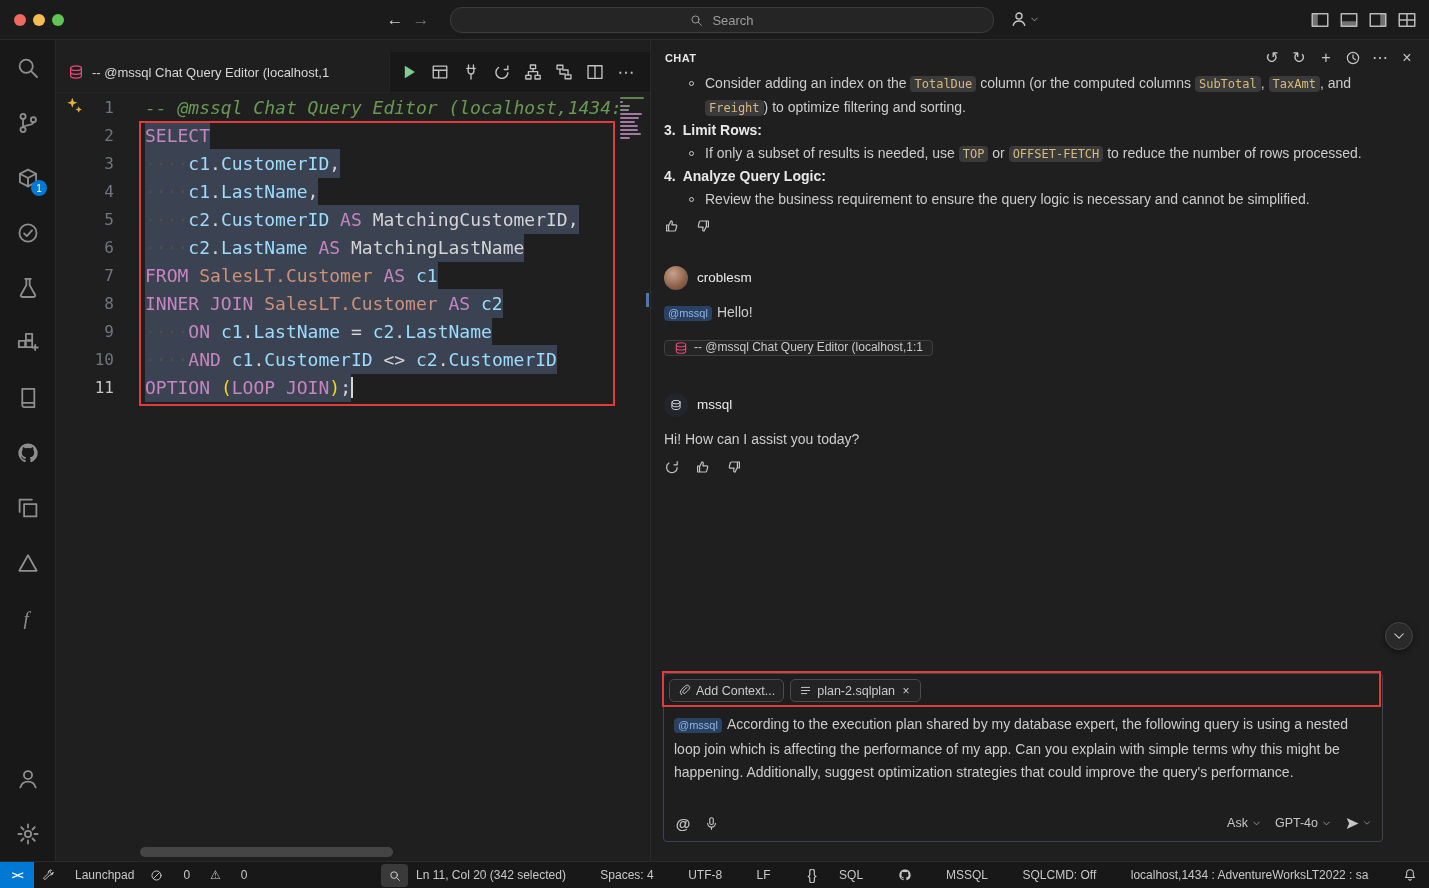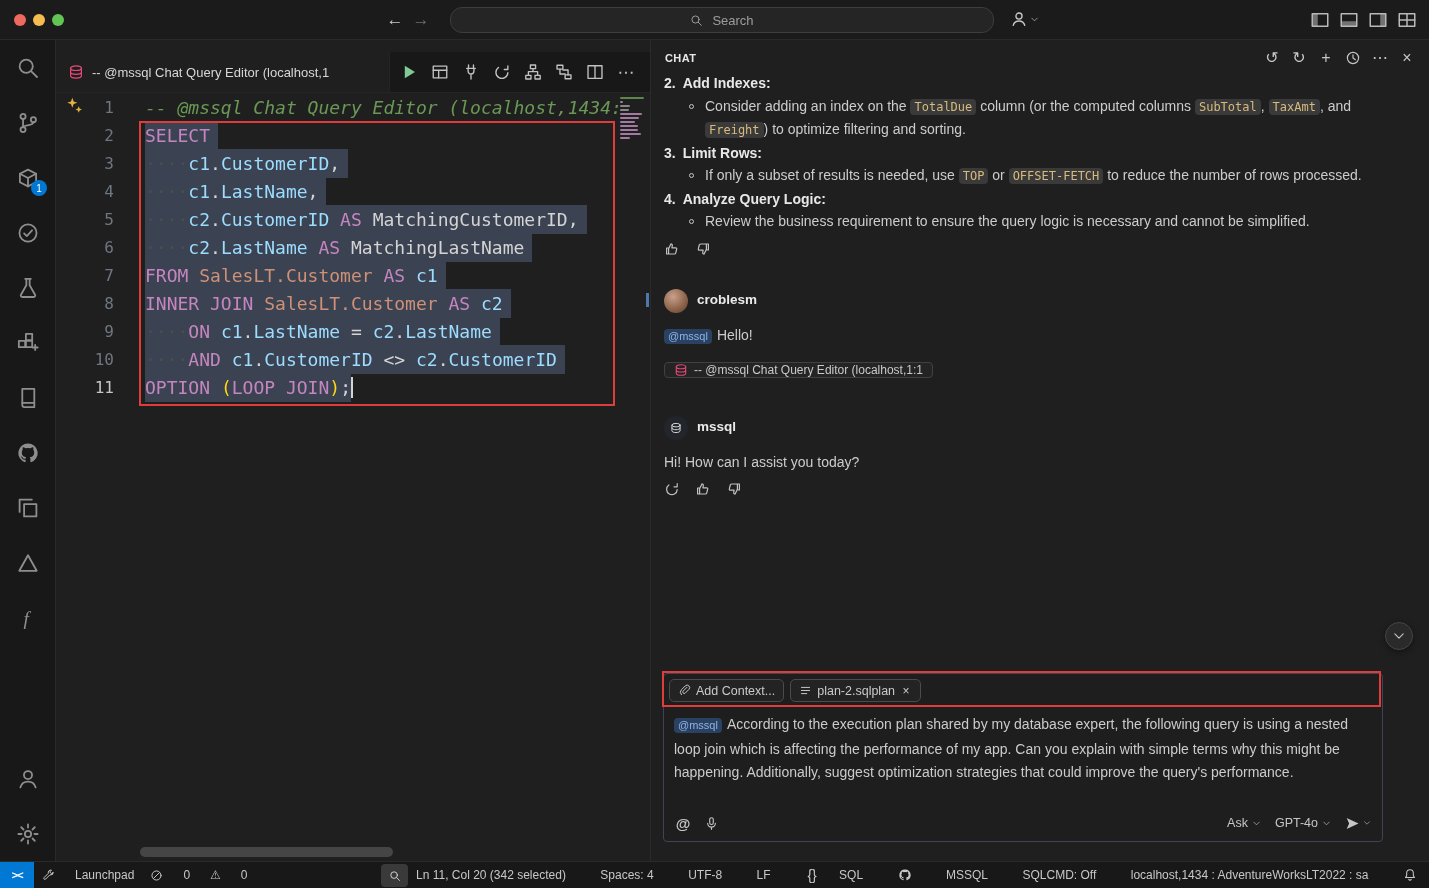--- a/index.html
+++ b/index.html
@@ -35,21 +35,21 @@
 .editor-actions{display:flex;align-items:center;gap:13px;padding-left:10px;color:#c2c2c2}
 .editor-actions .ico{width:18px;height:18px;font-size:17px}
 .editor-actions [data-name="play-icon"]{color:#81c995}
 .editor-body{position:absolute;left:0;top:41px;right:0;bottom:0;overflow:hidden}
 .sparkle{position:absolute;left:9px;top:3px;width:18px;height:18px}
 #code{position:absolute;left:0;top:1px;right:0;font-family:"DejaVu Sans Mono",monospace;font-size:18px;line-height:28px}
 .line{display:flex;height:28px;white-space:pre}
 .ln{flex:none;width:58px;text-align:right;font-size:16px;color:#6e7681}
 .ln.active{color:#c6c6c6}
 .lc{margin-left:31px}
-.selbg{background:#3b4252;padding-top:4px;padding-bottom:4px;padding-right:8px}
+.selbg{background:#3b4252;padding-top:4px;padding-bottom:4px;padding-right:0}
 .tok-comment{color:#6a9955;font-style:italic}
 .tok-kw{color:#c586c0}
 .tok-id{color:#9cdcfe}
 .tok-tbl{color:#ce9178}
 .tok-fg{color:#d4d4d4}
 .tok-op{color:#d4d4d4}
 .tok-paren{color:#ffd710}
 .tok-ws{color:#4d4d4d}
 .cursor{display:inline-block;width:2px;height:21px;background:#d4d4d4;vertical-align:-4px}
 .minimap{position:absolute;right:6px;top:4px;width:24px}
@@ -69,21 +69,21 @@
 .cl-num{margin-right:7px}
 .cl-bullet{display:flex;margin-left:25px}
 .ring{flex:none;width:5px;height:5px;border:1px solid #c9c9c9;border-radius:50%;margin:9px 11px 0 0}
 .cl-btxt{max-width:662px}
 code.ic{font-family:"DejaVu Sans Mono",monospace;font-size:12px;background:#3a3a3a;color:#d7ba7d;padding:1px 4px;border-radius:4px}
 .fb-row{display:flex;gap:15px;margin-top:8px;color:#c2c2c2}
 .msg-head{display:flex;align-items:center;gap:9px;margin-top:32px}
 .avatar{width:24px;height:24px;border-radius:50%;flex:none}
 .avatar-user{background:radial-gradient(circle at 38% 32%,#c9a08a,#8a6148 60%,#5d4030)}
 .avatar-bot{background:#22262c;display:flex;align-items:center;justify-content:center;color:#e8e8e8}
-.author{font-weight:700;font-size:13.5px;color:#eaeaea}
+.author{font-weight:400;font-size:13.5px;color:#eaeaea}
 .msg-text{margin-top:11px}
 .mention{background:#2a4162;color:#8cb4e8;padding:1px 4px 2px;border-radius:4px;margin-right:5px;font-size:11px}
 .attach-chip{display:inline-flex;align-items:center;gap:6px;margin-top:15px;height:16px;padding:0 9px;border:1px solid #414141;border-radius:4px;font-size:12px;color:#c9c9c9;background:#242424}
 .fab{position:absolute;right:16px;top:582px;width:28px;height:28px;border-radius:50%;background:#2a2a2b;border:1px solid #454545;display:flex;align-items:center;justify-content:center;color:#c9c9c9;box-shadow:0 2px 6px rgba(0,0,0,.4);z-index:4}
 .chat-input{position:absolute;left:12px;top:633px;width:720px;height:169px;border:1px solid #3f4454;border-radius:4px;background:#1e1e1e;z-index:2}
 .chips-row{display:flex;align-items:center;gap:6px;padding:5px 5px}
 .chip{display:inline-flex;align-items:center;gap:5px;height:23px;padding:0 8px;border:1px solid #4b4b4b;border-radius:5px;background:#232324;font-size:12.5px;color:#cacaca;white-space:nowrap}
 .chip-suffix{color:#8b8b8b;font-size:11.5px}
 .input-text{padding:6px 10px 0;font-size:14px;line-height:23.5px;color:#cbcbcb}
 .input-bottom{position:absolute;left:0;bottom:0;right:0;height:36px;display:flex;align-items:center;gap:13px;padding:0 11px;color:#c6c6c6}
@@ -398,21 +398,20 @@
             <i class="g">⋯</i>
           </span>
           <span class="ico s16" data-name="close-icon">
             <i class="g">×</i>
           </span>
         </div>
     </div>
 
     <div class="chat-scroll" data-name="chat-message-list">
       <div id="chat-list">
-          <div class="cl-head" data-name="chat-list-item-title"><span class="cl-num" data-name="chat-list-item-number">2.</span><span data-name="chat-list-item-label">Add Indexes:</span></div>
           <div class="cl-bullet" data-name="chat-list-bullet">
             <span class="ring" data-name="bullet-icon"></span>
             <div class="cl-btxt" data-name="chat-list-bullet-text"><span data-name="text-segment">Consider adding an index on the </span><code class="ic" data-name="inline-code">TotalDue</code><span data-name="text-segment"> column (or the computed columns </span><code class="ic" data-name="inline-code">SubTotal</code><span data-name="text-segment">, </span><code class="ic" data-name="inline-code">TaxAmt</code><span data-name="text-segment">, and </span><code class="ic" data-name="inline-code">Freight</code><span data-name="text-segment">) to optimize filtering and sorting.</span></div>
           </div>
           <div class="cl-head" data-name="chat-list-item-title"><span class="cl-num" data-name="chat-list-item-number">3.</span><span data-name="chat-list-item-label">Limit Rows:</span></div>
           <div class="cl-bullet" data-name="chat-list-bullet">
             <span class="ring" data-name="bullet-icon"></span>
             <div class="cl-btxt" data-name="chat-list-bullet-text"><span data-name="text-segment">If only a subset of results is needed, use </span><code class="ic" data-name="inline-code">TOP</code><span data-name="text-segment"> or </span><code class="ic" data-name="inline-code">OFFSET-FETCH</code><span data-name="text-segment"> to reduce the number of rows processed.</span></div>
           </div>
           <div class="cl-head" data-name="chat-list-item-title"><span class="cl-num" data-name="chat-list-item-number">4.</span><span data-name="chat-list-item-label">Analyze Query Logic:</span></div>

